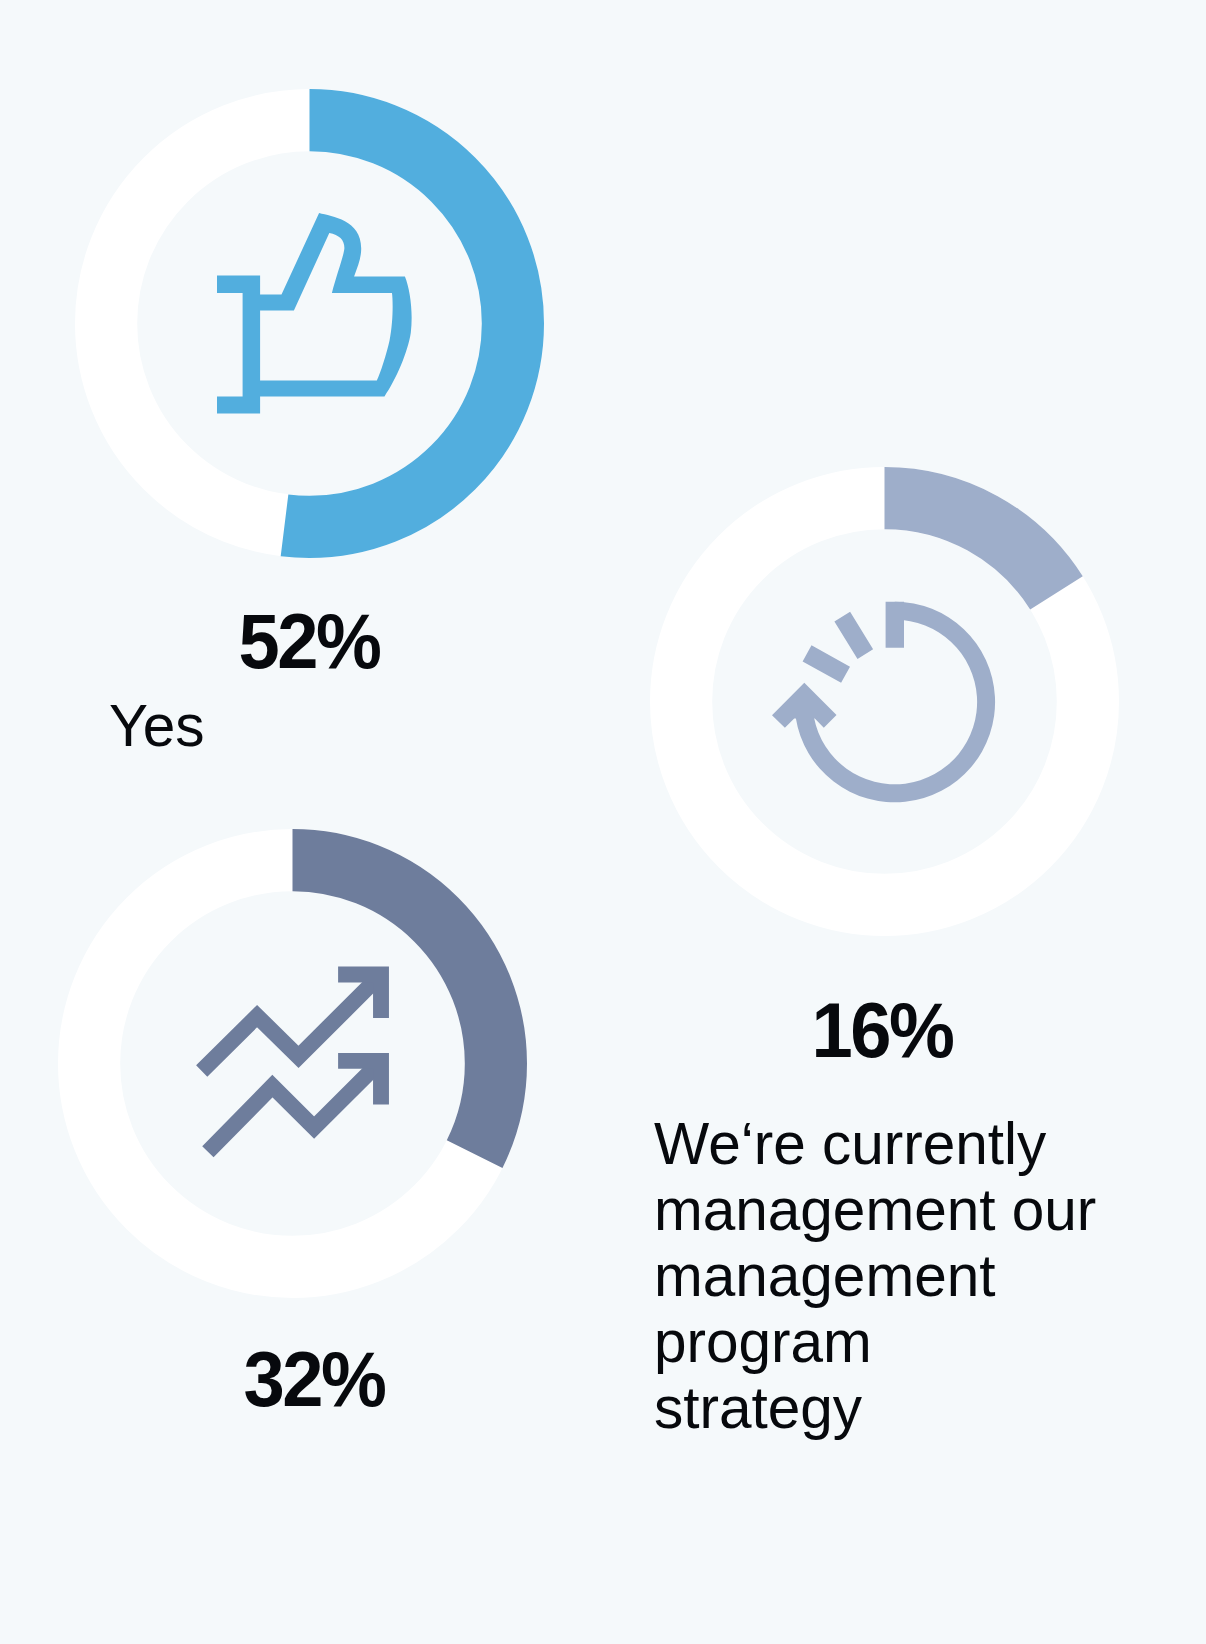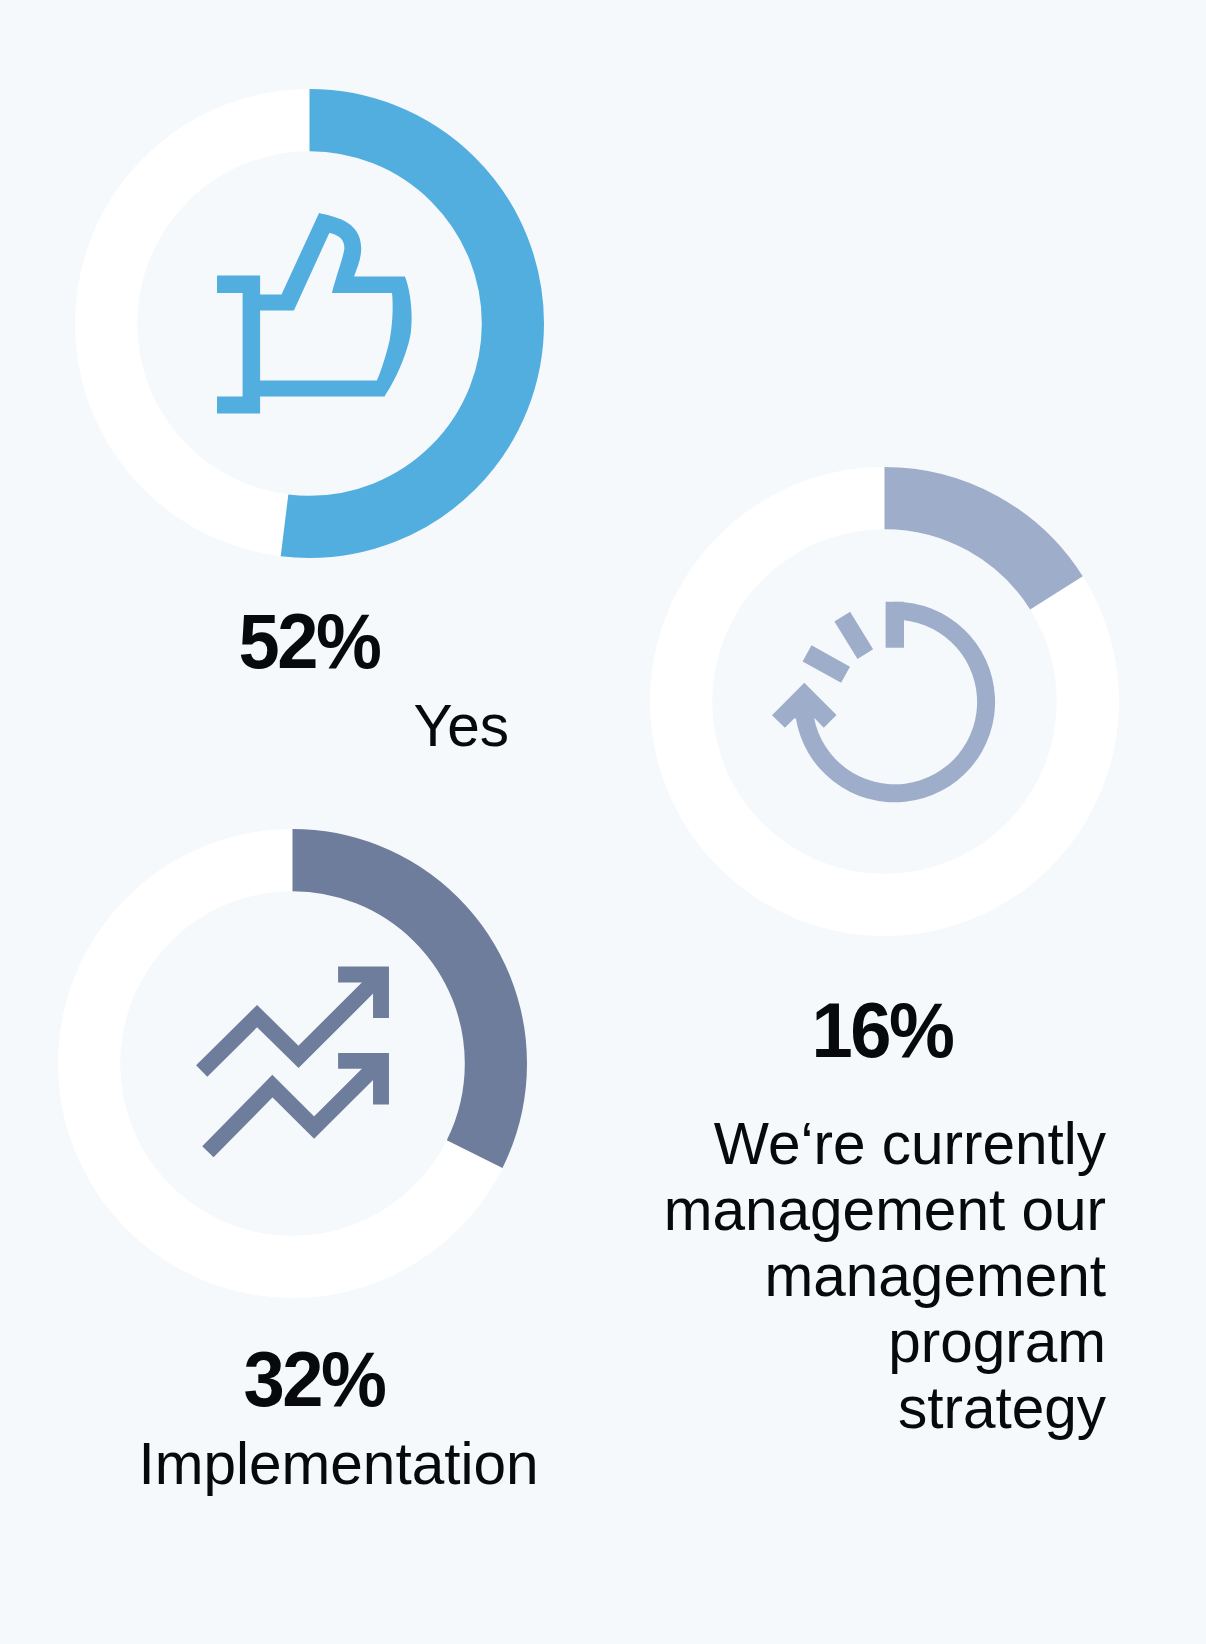--- a/index.html
+++ b/index.html
@@ -21,21 +21,21 @@
     color:#07090d;
     text-align:center;
     white-space:nowrap;
     letter-spacing:-2.5px;
     transform:scaleX(0.95);
   }
   .lbl{
     position:absolute;
     font-weight:400;
     color:#07090d;
-    text-align:right;
+    text-align:left;
     letter-spacing:0px;
   }
 </style>
 </head>
 <body>
 
 <div class="stage">
 
   <div>
 
@@ -106,17 +106,16 @@
           <path d="M142.1 14.5L185.0 14.5L185.0 58.0"></path>
           <path d="M11.9 191.8L76.4 126.1L118.1 167.6L185.0 100.9"></path>
           <path d="M142.1 100.9L185.0 100.9L185.0 144.5"></path>
         </g>
       </svg>
     </div>
 
     <div class="pct" style="left:113.5px;top:1339.5px;width:400px;font-size:78px;line-height:78px;">32%</div>
 
     <div class="lbl" style="left:86.5px;top:1430.6px;width:452px;font-size:58.5px;line-height:65.5px;">
-      <div>Implementation</div>
     </div>
   </div>
 
 </div>
 
 </body></html>

